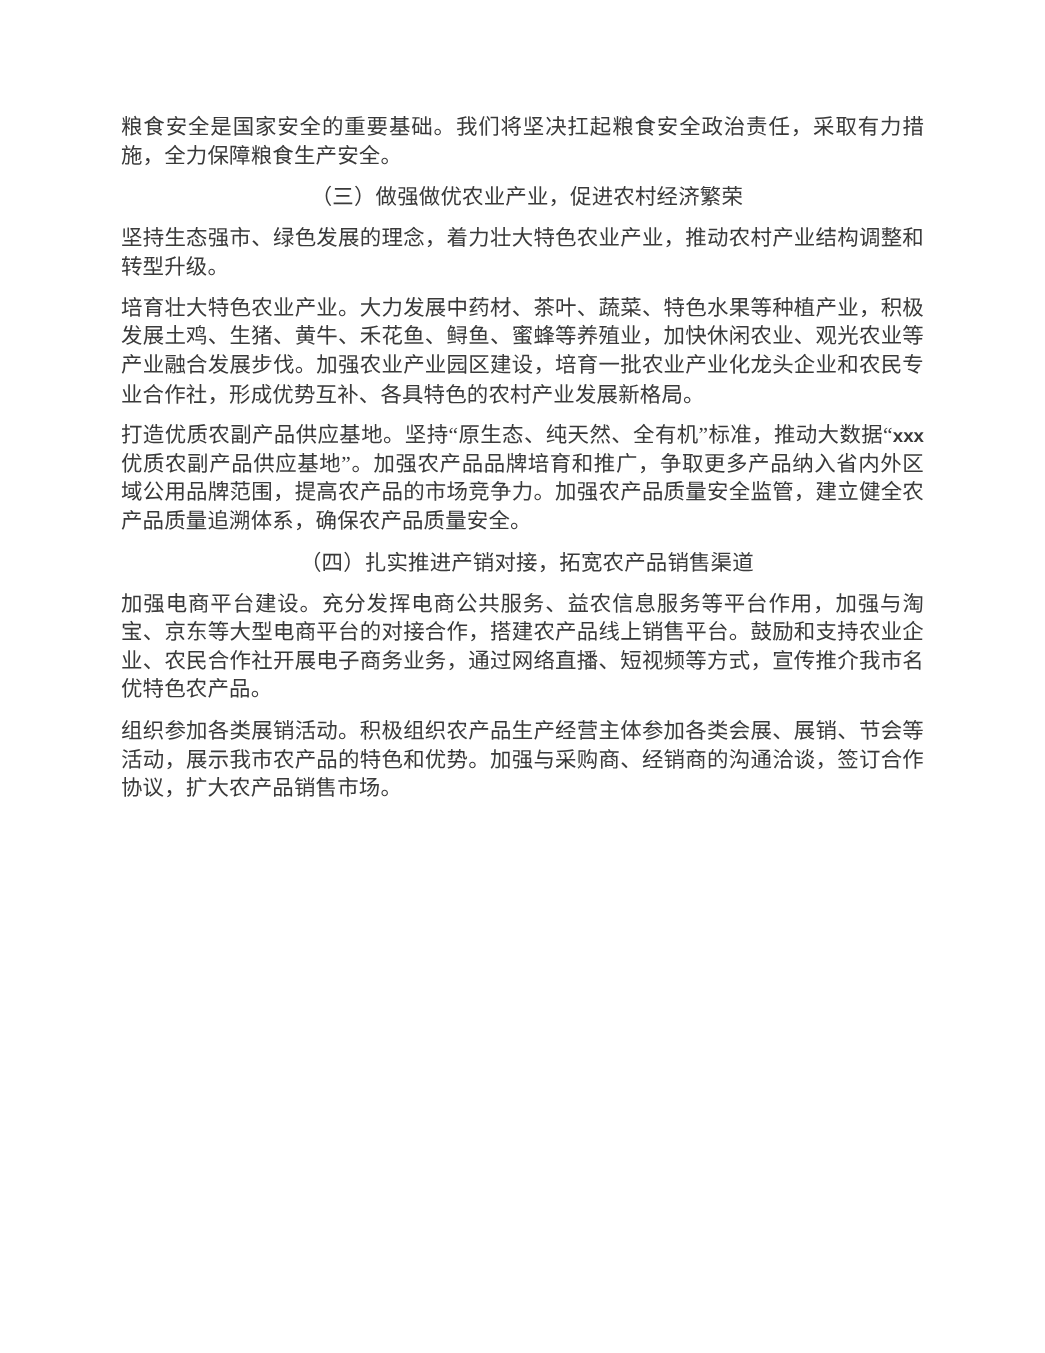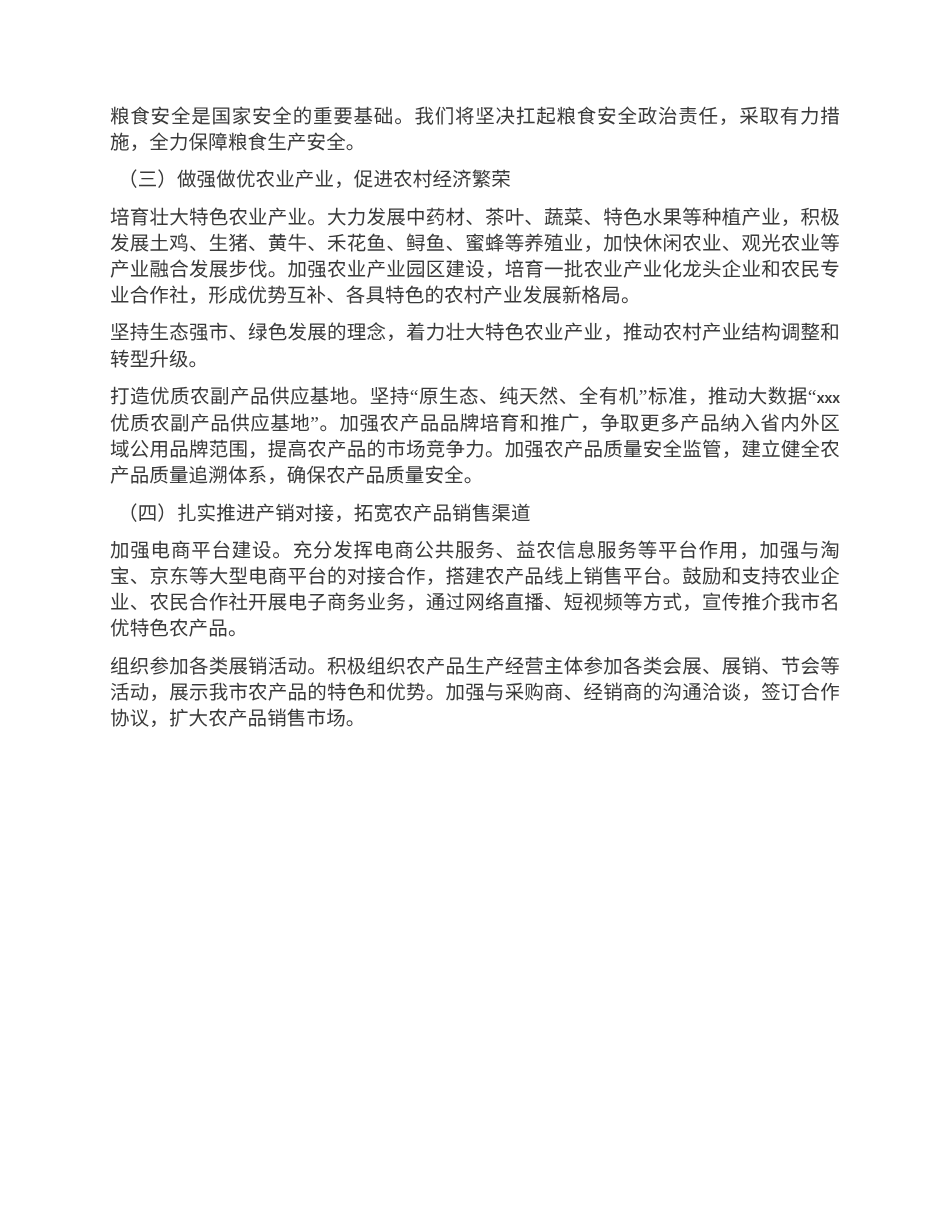--- a/index.html
+++ b/index.html
@@ -35,50 +35,50 @@
     letter-spacing: 0.15px;
     font-family: "Liberation Serif", "DejaVu Serif", serif;
     word-break: break-all;
   }
   p.heading {
     margin: 0 0 11px 0;
     padding-left: 8px;
     font-size: 19.5px;
     line-height: 26.2px;
     color: #3a3a3a;
-    text-align: left;
+    text-align: center;
     letter-spacing: 0.15px;
-    font-family: Liberation Serif, serif;
+    font-family: Liberation Mono, monospace;
   }
   p.para:last-child {
     margin-bottom: 0;
   }
   .bold-token {
     font-weight: bold;
     font-family: "Liberation Sans", "DejaVu Sans", sans-serif;
-    font-size: 14px;
+    font-size: 17px;
     letter-spacing: 0;
   }
 </style>
 </head>
 <body>
 
 <div class="page">
   <div class="doc-body">
 
     <p class="para">粮食安全是国家安全的重要基础。我们将坚决扛起粮食安全政治责任，采取有力措施，全力保障粮食生产安全。</p>
 
 
 
 
     <p class="heading">（三）做强做优农业产业，促进农村经济繁荣</p>
 
+    <p class="para">坚持生态强市、绿色发展的理念，着力壮大特色农业产业，推动农村产业结构调整和转型升级。</p>
+
     <p class="para">培育壮大特色农业产业。大力发展中药材、茶叶、蔬菜、特色水果等种植产业，积极发展土鸡、生猪、黄牛、禾花鱼、鲟鱼、蜜蜂等养殖业，加快休闲农业、观光农业等产业融合发展步伐。加强农业产业园区建设，培育一批农业产业化龙头企业和农民专业合作社，形成优势互补、各具特色的农村产业发展新格局。</p>
-
-    <p class="para">坚持生态强市、绿色发展的理念，着力壮大特色农业产业，推动农村产业结构调整和转型升级。</p>
 
     <p class="para"><span>打造优质农副产品供应基地。坚持“原生态、纯天然、全有机”标准，推动大数据“</span><span class="bold-token">xxx</span><span>优质农副产品供应基地”。加强农产品品牌培育和推广，争取更多产品纳入省内外区域公用品牌范围，提高农产品的市场竞争力。加强农产品质量安全监管，建立健全农产品质量追溯体系，确保农产品质量安全。</span></p>
 
 
     <p class="heading">（四）扎实推进产销对接，拓宽农产品销售渠道</p>
 
 
     <p class="para">加强电商平台建设。充分发挥电商公共服务、益农信息服务等平台作用，加强与淘宝、京东等大型电商平台的对接合作，搭建农产品线上销售平台。鼓励和支持农业企业、农民合作社开展电子商务业务，通过网络直播、短视频等方式，宣传推介我市名优特色农产品。</p>
 
     <p class="para">组织参加各类展销活动。积极组织农产品生产经营主体参加各类会展、展销、节会等活动，展示我市农产品的特色和优势。加强与采购商、经销商的沟通洽谈，签订合作协议，扩大农产品销售市场。</p>

